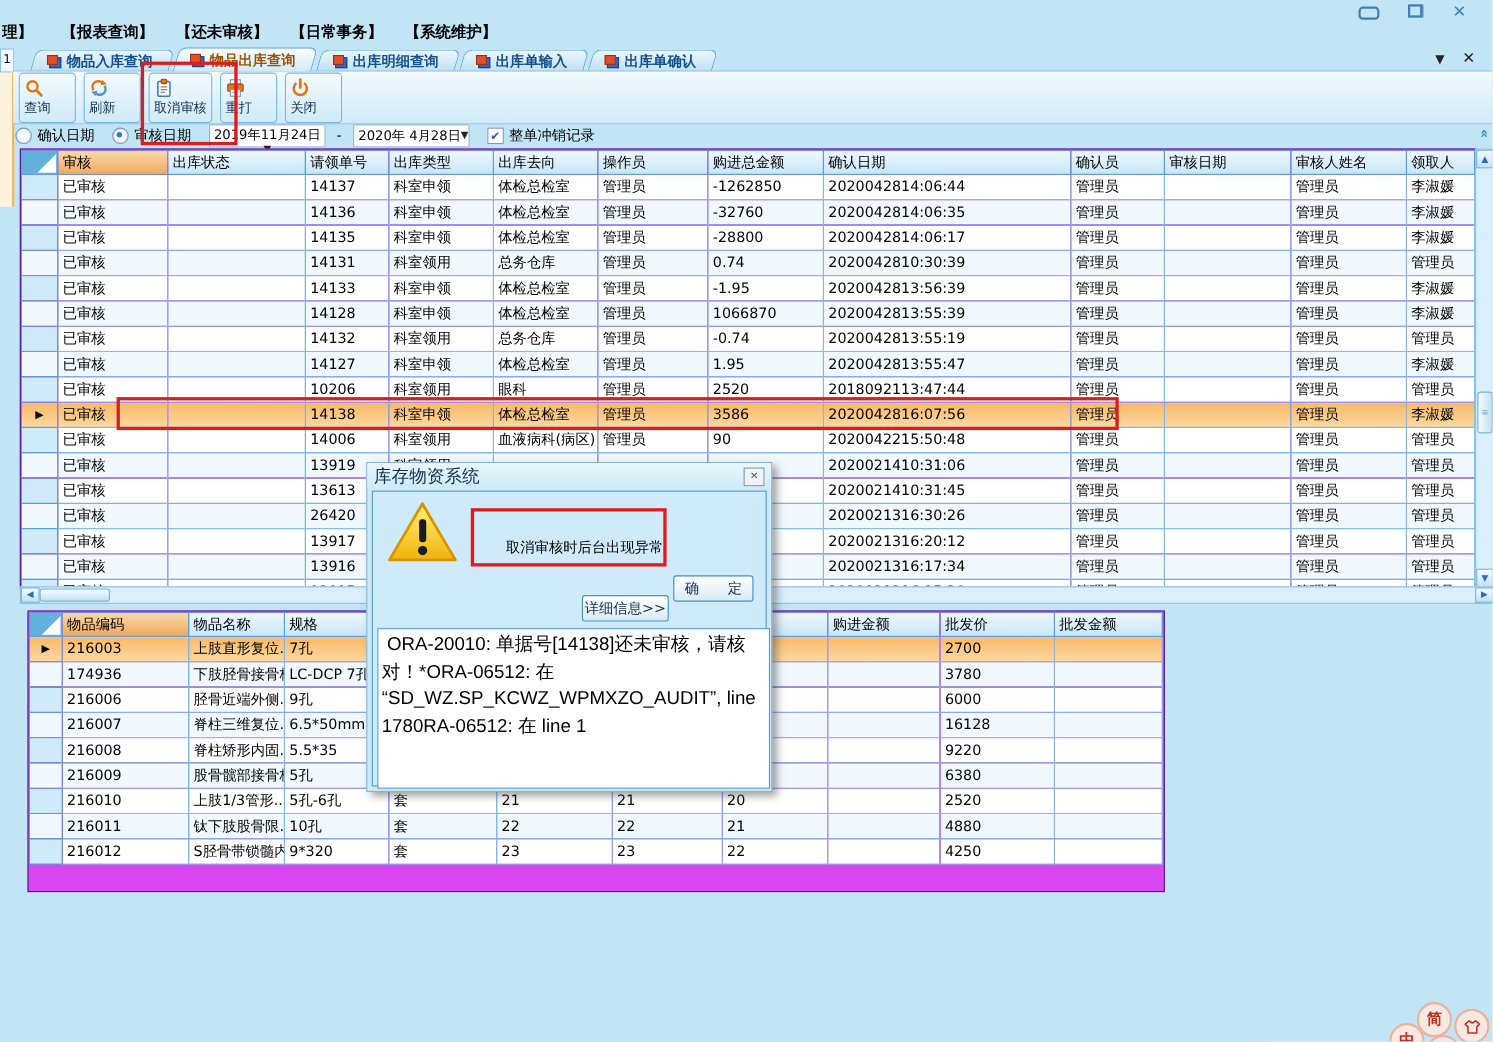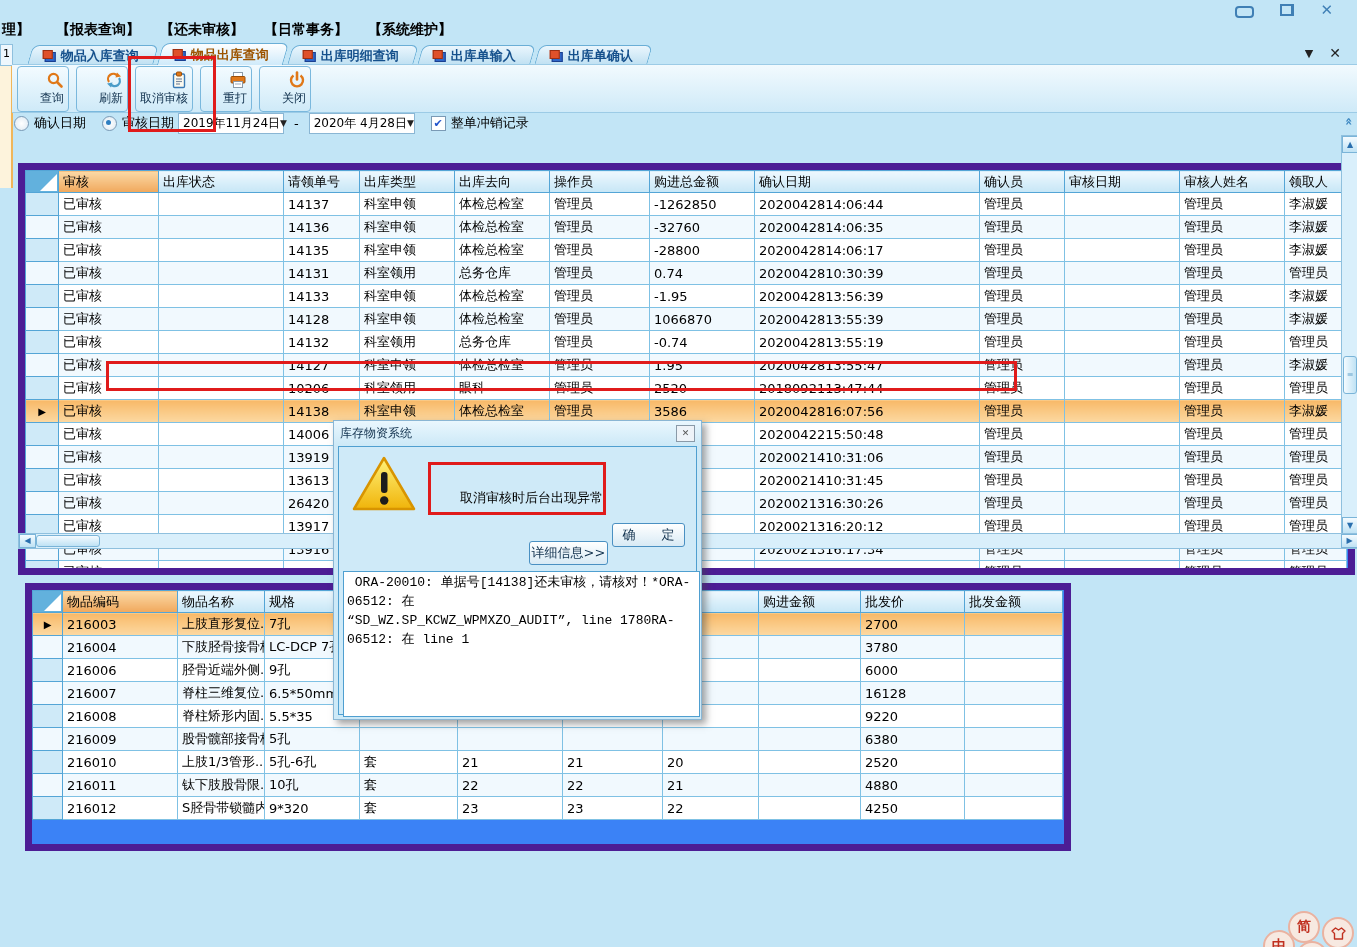--- a/index.html
+++ b/index.html
@@ -33,38 +33,38 @@
   .tab.active .inner{color:#9c5400;}
   .tabicon{position:relative;width:13px;height:12px;flex:0 0 13px;}
   .tabicon::before{content:"";position:absolute;right:0;bottom:0;width:9px;height:8px;background:#2f66c8;border:1px solid #1a3f8f;}
   .tabicon::after{content:"";position:absolute;left:0;top:0;width:8px;height:7px;background:#e0512a;border:1px solid #9c2f12;}
   .tabstrip-ctl{position:absolute;top:47px;display:flex;gap:16px;color:#222;font-weight:bold;}
   .tab-drop{font-size:11px;} .tab-close{font-size:14px;line-height:12px;}
 
   
   .toolbar{position:absolute;top:64px;left:12px;right:0;height:47px;background:linear-gradient(#f2fafe,#cfeaf8);
            border-top:1px solid #9ccbe6;border-bottom:1px solid #9ccbe6;display:flex;align-items:center;gap:7px;padding-left:5px;}
-  .tbtn{height:40px;min-width:42px;padding:2px 4px;display:flex;flex-direction:column;align-items:flex-end;justify-content:center;gap:1px;
+  .tbtn{height:40px;min-width:42px;padding:2px 4px;display:flex;flex-direction:column;align-items:flex-start;justify-content:center;gap:1px;
         background:linear-gradient(#f3fbff,#cfeaf8);border:1px solid #7ab8dd;border-radius:4px;font-size:12px;color:#10304d;cursor:default;}
   .tbtn svg{display:block;}
 
   
   .filterbar{position:absolute;top:112px;left:14px;right:0;height:22px;display:flex;align-items:center;font-size:13px;}
   .radio{width:13px;height:13px;border-radius:50%;border:1px solid #7a9ab5;background:radial-gradient(#ffffff,#dce8f2);display:inline-block;position:relative;flex:0 0 13px;}
   .radio.sel::after{content:"";position:absolute;left:3px;top:3px;width:5px;height:5px;border-radius:50%;background:#2f7fc1;}
   .flabel{margin:0 0 0 5px;white-space:nowrap;}
   .datecombo{width:96px;height:19px;background:#fff;border:1px solid #8ab6d4;display:flex;align-items:center;justify-content:space-between;
              padding:0 4px;font-size:12px;white-space:nowrap;}
   .datecombo .arr{font-size:9px;color:#222;}
   .checkbox{width:13px;height:13px;border:1px solid #7a9ab5;background:#fff;display:inline-flex;align-items:center;justify-content:center;
             font-size:11px;color:#2255cc;font-weight:bold;flex:0 0 13px;}
   .collapse-ic{position:absolute;right:4px;top:114px;color:#3a85c0;font-weight:bold;font-size:13px;transform:rotate(90deg);}
 
   
-  .tbl-wrap{position:absolute;overflow:hidden;background:#3b82f6;border:7px solid #4c1d95;margin-top:28px;}
+  .tbl-wrap{position:absolute;overflow:hidden;background:#d946ef;border:1px solid #4c1d95;}
   table.grid{border-collapse:collapse;table-layout:fixed;font-size:13px;}
   table.grid th{background:linear-gradient(#eef8fe,#c6e6f6);border:1px solid #54a5d6;font-weight:normal;text-align:left;
                 padding:0 4px;height:21px;white-space:nowrap;overflow:hidden;}
   table.grid th.sorted{background:linear-gradient(#fbd9a6,#f0a85c);}
   table.grid th.selcol{background:#62b1dd;position:relative;padding:0;}
   table.grid th.selcol::after{content:"";position:absolute;right:1px;bottom:1px;border-left:17px solid transparent;border-bottom:17px solid #ffffff;}
   table.grid td{border:1px solid #7fc1e4;border-top:none;padding:0 4px;height:22px;white-space:nowrap;overflow:hidden;background:#fff;}
   table.grid td.selcol{background:#cfeaf8;border-color:#54a5d6;text-align:center;font-size:10px;color:#000;padding:0;}
   table.grid tr.alt td{background:#f1f9fe;}
   table.grid tr.selected td{background:linear-gradient(#f8b968,#fcd9a2);}
@@ -77,30 +77,30 @@
   .vscroll .thumb{position:absolute;left:1px;width:12px;background:linear-gradient(90deg,#f4fbff,#bfe2f4);border:1px solid #7ab4d8;border-radius:3px;
                   color:#6aa5cc;font-size:8px;text-align:center;}
   .hscroll{position:absolute;height:14px;background:#d9effb;border:1px solid #8fc0de;}
   .hscroll .sb-btn{position:absolute;top:0;height:12px;width:15px;background:linear-gradient(#f4fbff,#bfe2f4);
                    color:#2a6fae;font-size:8px;text-align:center;line-height:12px;border:1px solid #7ab4d8;}
   .hscroll .thumb{position:absolute;top:1px;height:10px;background:linear-gradient(#f4fbff,#bfe2f4);border:1px solid #7ab4d8;border-radius:3px;}
 
   
   .dialog{position:absolute;left:333px;top:420px;width:367px;height:298px;background:#cde9f7;border:1px solid #8ab6d4;
           box-shadow:4px 4px 7px rgba(70,70,70,.5);z-index:50;}
-  .dlg-title{height:24px;display:flex;align-items:center;padding:0 6px;font-size:12px;color:#10304d;
+  .dlg-title{height:24px;display:flex;align-items:center;padding:0 6px;font-size:16px;color:#10304d;
              background:linear-gradient(#eaf7fe,#cde9f7);}
   .dlg-close{position:absolute;right:6px;top:4px;width:17px;height:15px;border:1px solid #8a9aa8;background:#eef3f8;
              font-size:9px;line-height:14px;text-align:center;color:#555;}
   .dlg-inner{position:absolute;left:4px;top:25px;right:4px;bottom:4px;border:1px solid #4f9fd0;background:#cfeaf8;}
   .dlg-msg{position:absolute;left:100px;top:42px;width:185px;text-align:center;font-size:13px;color:#000;}
   .dlg-btn{position:absolute;height:22px;background:linear-gradient(#ffffff,#d8eaf5);border:1px solid #4a90c2;border-radius:3px;
            font-size:13px;color:#10304d;display:flex;align-items:center;justify-content:center;}
   .dlg-detail{position:absolute;left:4px;top:124px;width:349px;height:140px;background:#fff;border:1px solid #4f9fd0;
-              font-family:Liberation Mono, monospace;font-size:13px;line-height:1.45;padding:2px 3px;white-space:pre-wrap;
+              font-family:Liberation Sans, sans-serif;font-size:17px;line-height:1.45;padding:2px 3px;white-space:pre-wrap;
               overflow:hidden;color:#000;}
 
   
   .ann{position:absolute;border:3px solid #e01b1b;z-index:40;pointer-events:none;}
   .ann.front{z-index:60;}
 
   
   .ime{position:absolute;width:28px;height:28px;border-radius:50%;background:rgba(252,233,222,.92);border:2px solid #eab2a0;
        color:#c03020;display:flex;align-items:center;justify-content:center;font-size:14px;font-weight:bold;z-index:70;}
 </style>
@@ -218,21 +218,21 @@
         </span>
         <span>关闭</span>
       </div>
     </div>
 
   <div class="filterbar">
     <span class="radio"></span>
     <span class="flabel">确认日期</span>
     <span class="radio sel" style="margin-left:16px;"></span>
     <span class="flabel">审核日期</span>
-    <span class="datecombo" style="margin-left:4px;">
+    <span class="datecombo" style="margin-left:16px;flex-direction:column;">
       <span>2019年11月24日</span>
       <span class="arr">▼</span>
     </span>
     <span style="margin:0 10px;">-</span>
     <span class="datecombo">
       <span>2020年 4月28日</span>
       <span class="arr">▼</span>
     </span>
     <span class="checkbox" style="margin-left:16px;">✔</span>
     <span class="flabel">整单冲销记录</span>
@@ -584,21 +584,21 @@
             <td></td>
             <td></td>
             <td></td>
             <td></td>
             <td></td>
             <td>2700</td>
             <td></td>
           </tr>
           <tr class="alt">
             <td class="selcol"></td>
-            <td>216004</td>
+            <td>174936</td>
             <td>下肢胫骨接骨板</td>
             <td>LC-DCP 7孔</td>
             <td></td>
             <td></td>
             <td></td>
             <td></td>
             <td></td>
             <td>3780</td>
             <td></td>
           </tr>

